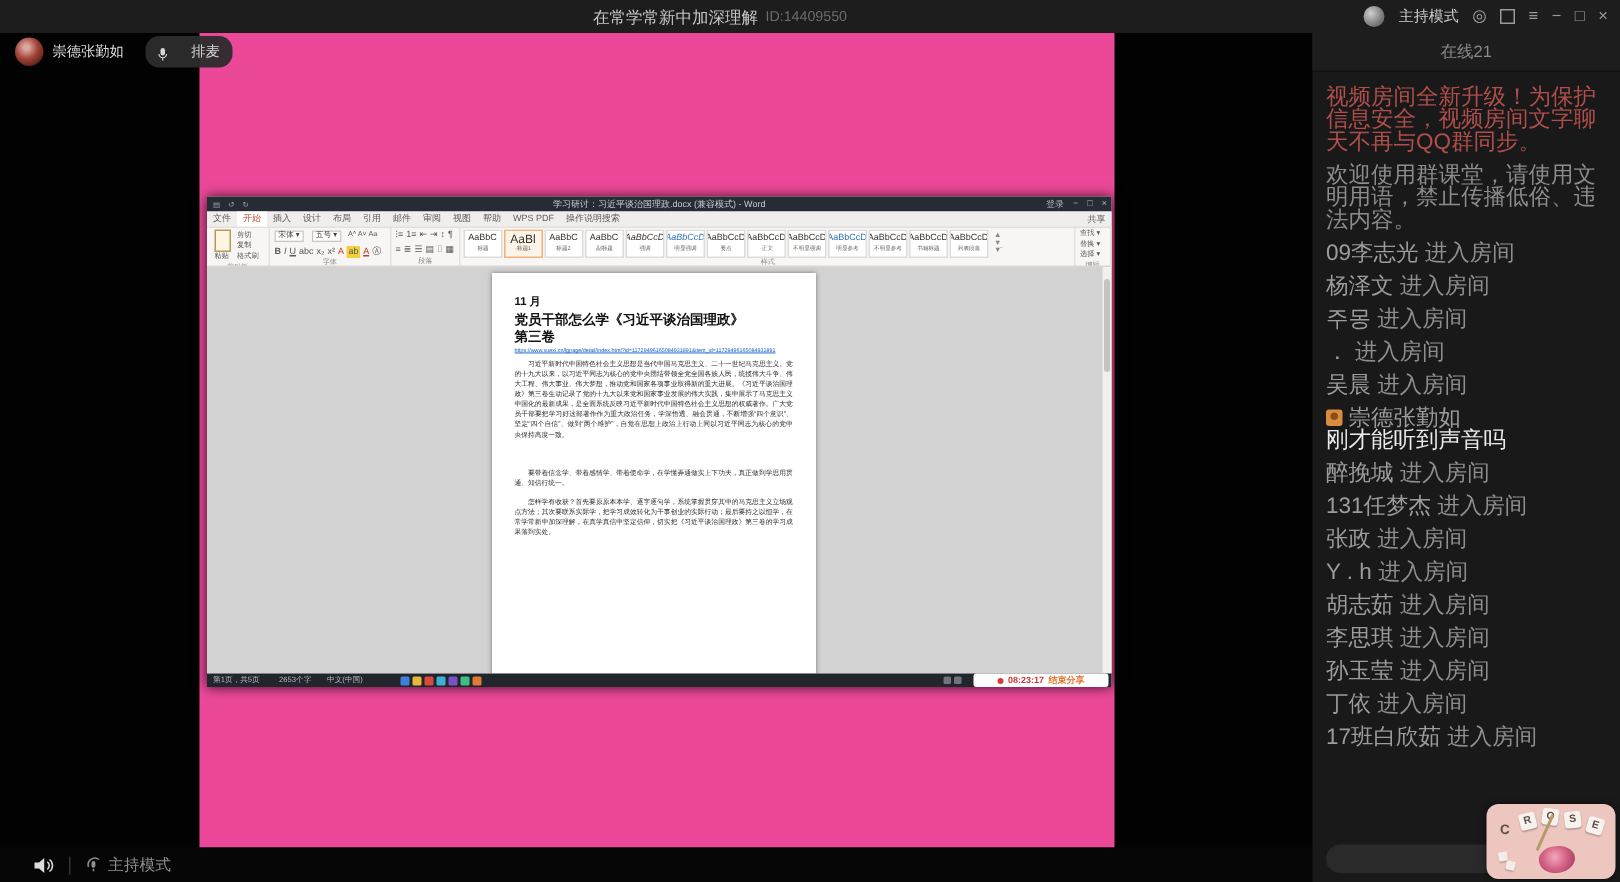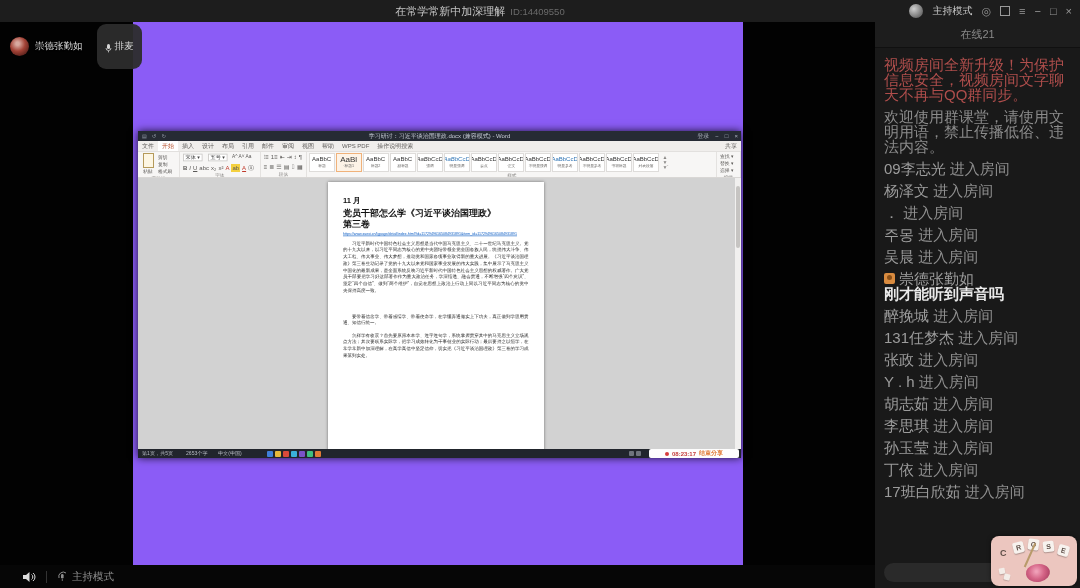--- a/index.html
+++ b/index.html
@@ -9,26 +9,26 @@
   #titlebar{position:absolute;left:0;top:0;width:1080px;height:22px;background:#1d1d1d;}
   #tb-center{position:absolute;left:0;right:120px;top:0;height:22px;display:flex;align-items:center;justify-content:center;gap:5px;}
   #tb-center .t{color:#c6c6c6;font-size:11px;}
   #tb-center .id{color:#6b6b6b;font-size:9.5px;}
   #tb-right{position:absolute;right:8px;top:0;height:22px;display:flex;align-items:center;gap:9px;color:#9a9a9a;}
   #tb-right .av{width:14px;height:14px;border-radius:50%;background:radial-gradient(circle at 35% 35%,#cfcfcf,#6f6f6f 70%);}
   #tb-right .mode{color:#c9c9c9;font-size:10px;}
   #tb-right .ic{font-size:11px;line-height:11px;cursor:default;}
   #tb-right .boxic{width:8px;height:8px;border:1px solid #9a9a9a;}
   
-  #stage{position:absolute;left:133px;top:22px;width:610px;height:543px;background:#8b5cf6;}
+  #stage{position:absolute;left:133px;top:22px;width:610px;height:543px;background:#ec4899;}
   
   #host{position:absolute;left:10px;top:24px;display:flex;align-items:center;gap:6px;}
   #host .av{width:19px;height:19px;border-radius:50%;background:radial-gradient(circle at 40% 35%,#d8a9a0 10%,#a34236 45%,#401512 90%);}
   #host .nm{color:#dedede;font-size:9.5px;text-shadow:0 1px 1px #000;}
-  #host .pill{margin-left:8px;display:flex;align-items:flex-end;gap:3px;background:rgba(44,44,44,.95);border-radius:9px;padding:16px 8px;}
+  #host .pill{margin-left:8px;display:flex;align-items:flex-end;gap:16px;background:rgba(44,44,44,.95);border-radius:9px;padding:4px 8px;}
   #host .pill span{color:#d6d6d6;font-size:9.5px;}
   
   #bottombar{position:absolute;left:0;top:565px;width:875px;height:23px;background:#060606;display:flex;align-items:center;}
   #bottombar .sp{margin-left:22px;}
   #bottombar .div{width:1px;height:12px;background:#333;margin:0 10px;}
   #bottombar .req{display:flex;align-items:center;gap:4px;color:#8f8f8f;font-size:10.5px;}
   
   #sidebar{position:absolute;left:875px;top:22px;width:205px;height:566px;background:#191919;}
   #side-tabs{display:flex;height:25px;background:#161616;border-bottom:1px solid #101010;}
   .stab{flex:1;display:flex;align-items:center;justify-content:center;font-size:11px;position:relative;}
@@ -37,21 +37,21 @@
   .stab.idle{color:#8a8a8a;background:#1d1d1d;}
   #msgs{position:absolute;left:0;top:26px;right:0;bottom:30px;padding:9px 9px 0 9px;overflow:hidden;}
   .msg{margin-bottom:7px;font-size:15px;line-height:15px;}
   .msg.announcement{color:#b04e4c;}
   .msg.system{color:#8c8c8c;}
   .msg.enter{color:#9c9c9c;}
   .msg.enter .sfx{color:#8e8e8e;}
   .msg.host .line1{display:flex;align-items:center;gap:4px;color:#9c9c9c;}
   .badge{display:inline-block;width:11px;height:11px;border-radius:2px;background:#d98b3f;position:relative;}
   .badge::after{content:"";position:absolute;left:3px;top:2px;width:5px;height:5px;border-radius:50%;background:#8a4f16;}
-  .msg.host .line2{color:#eaeaea;font-weight:700;}
+  .msg.host .line2{color:#eaeaea;font-weight:400;}
   #chat-input{position:absolute;left:9px;bottom:6px;width:178px;height:19px;border-radius:10px;background:#2a2a2a;}
   
   #sticker{position:absolute;right:3px;bottom:2px;width:86px;height:50px;border-radius:8px;background:#ecc6bf;overflow:hidden;box-shadow:0 0 4px rgba(0,0,0,.5);}
   #sticker .cletter{position:absolute;left:9px;top:12px;color:#5e4f48;font-size:9px;font-weight:bold;}
   .tile{position:absolute;width:11px;height:11px;background:#f7f2ee;border-radius:2px;box-shadow:0 1px 1px rgba(0,0,0,.25);
         display:flex;align-items:center;justify-content:center;font-size:7px;font-weight:bold;color:#5e4f48;}
   #sticker .stem{position:absolute;left:38px;top:6px;width:1.5px;height:26px;background:#b89a6a;transform:rotate(24deg);}
   #sticker .rose{position:absolute;left:35px;top:28px;width:24px;height:18px;border-radius:50% 60% 55% 60%;
         background:radial-gradient(circle at 45% 40%,#f0a0b8 5%,#d46486 45%,#a63a5e 90%);transform:rotate(-12deg);}
   #sticker .mini{position:absolute;width:6px;height:6px;background:#f3ece7;border-radius:1px;box-shadow:0 1px 1px rgba(0,0,0,.2);}
@@ -369,22 +369,22 @@
 
   <div id="sidebar">
     <div id="side-tabs">
         <div class="stab idle">在线21</div>
       </div>
     <div id="msgs">
         <div class="msg announcement">视频房间全新升级！为保护信息安全，视频房间文字聊天不再与QQ群同步。</div>
         <div class="msg system">欢迎使用群课堂，请使用文明用语，禁止传播低俗、违法内容。</div>
         <div class="msg enter"><span>09李志光</span><span class="sfx"> 进入房间</span></div>
         <div class="msg enter"><span>杨泽文</span><span class="sfx"> 进入房间</span></div>
+        <div class="msg enter"><span>주몽</span><span class="sfx"> 进入房间</span></div>
         <div class="msg enter"><span>．</span><span class="sfx"> 进入房间</span></div>
-        <div class="msg enter"><span>주몽</span><span class="sfx"> 进入房间</span></div>
         <div class="msg enter"><span>吴晨</span><span class="sfx"> 进入房间</span></div>
         <div class="msg host">
           <div class="line1">
             <span class="badge"></span>
             <span>崇德张勤如</span>
           </div>
           <div class="line2">刚才能听到声音吗</div>
         </div>
         <div class="msg enter"><span>醉挽城</span><span class="sfx"> 进入房间</span></div>
         <div class="msg enter"><span>131任梦杰</span><span class="sfx"> 进入房间</span></div>

